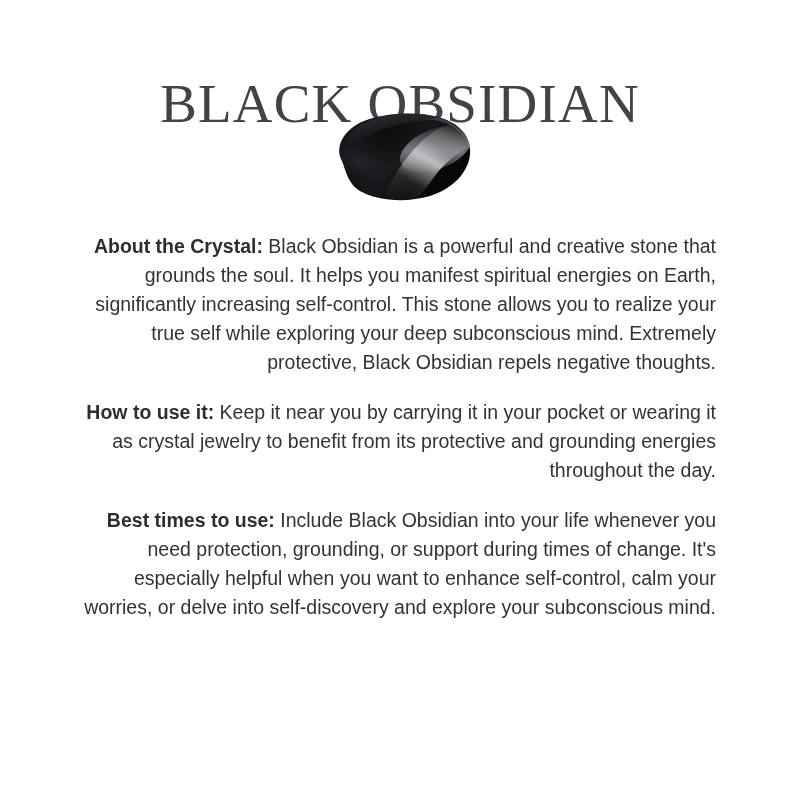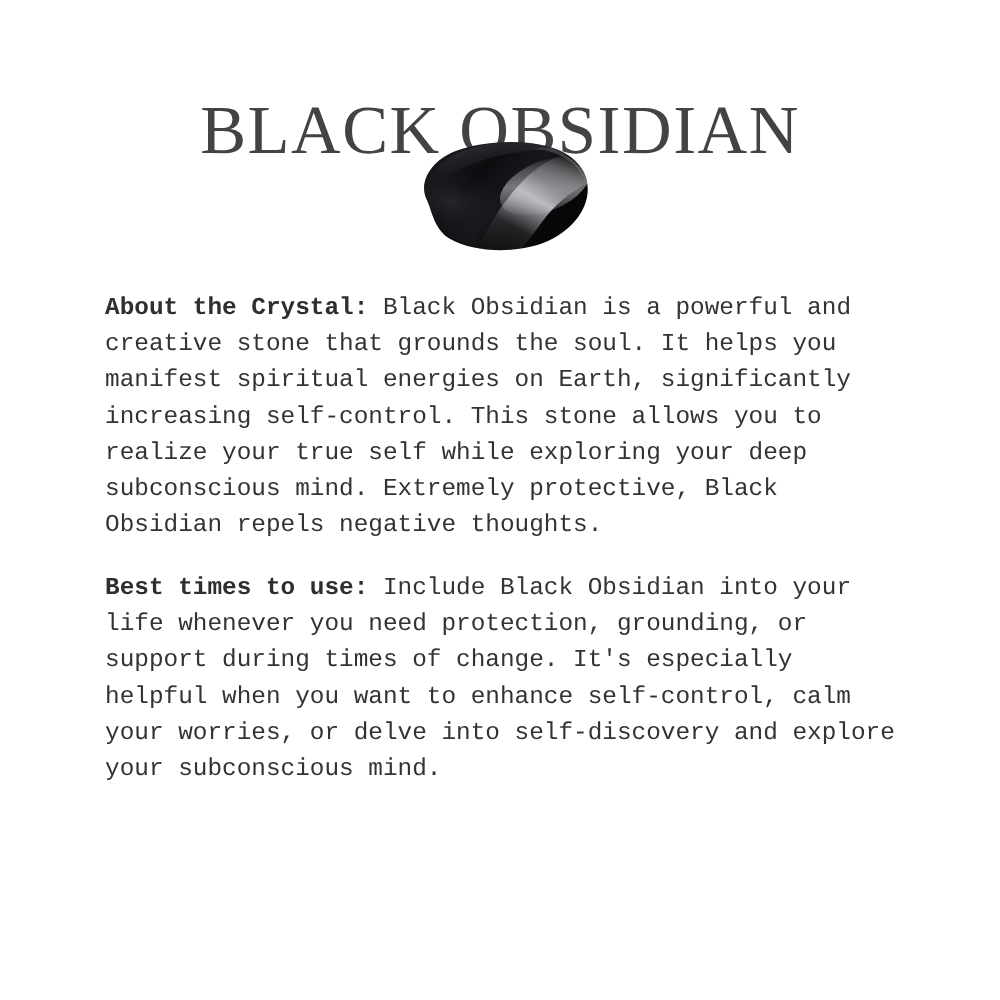--- a/index.html
+++ b/index.html
@@ -53,26 +53,26 @@
   }
 
   
   .content {
     position: absolute;
     top: 232px;
     left: 84px;
     width: 632px;
   }
   .para {
-    font-family: Liberation Mono, monospace;
+    font-family: Liberation Sans, sans-serif;
     font-size: 19.5px;
     line-height: 29px;
     color: #333333;
     margin: 0 0 21px 0;
-    text-align: left;
+    text-align: right;
   }
   .para:last-child {
     margin-bottom: 4px;
   }
   .para .lead {
     font-weight: 700;
     color: #2e2e2e;
   }
 </style>
 </head>
@@ -166,19 +166,22 @@
     </svg>
   </div>
 
   <div class="content">
 
     <p class="para">
       <span class="lead">About the Crystal:</span><span> Black Obsidian is a powerful and creative stone that grounds the soul. It helps you manifest spiritual energies on Earth, significantly increasing self-control. This stone allows you to realize your true self while exploring your deep subconscious mind. Extremely protective, Black Obsidian repels negative thoughts.</span>
     </p>
 
 
+    <p class="para">
+      <span class="lead">How to use it:</span><span> Keep it near you by carrying it in your pocket or wearing it as crystal jewelry to benefit from its protective and grounding energies throughout the day.</span>
+    </p>
 
     <p class="para">
       <span class="lead">Best times to use:</span><span> Include Black Obsidian into your life whenever you need protection, grounding, or support during times of change. It's especially helpful when you want to enhance self-control, calm your worries, or delve into self-discovery and explore your subconscious mind.</span>
     </p>
 
   </div>
 </div>
 
 </body></html>

